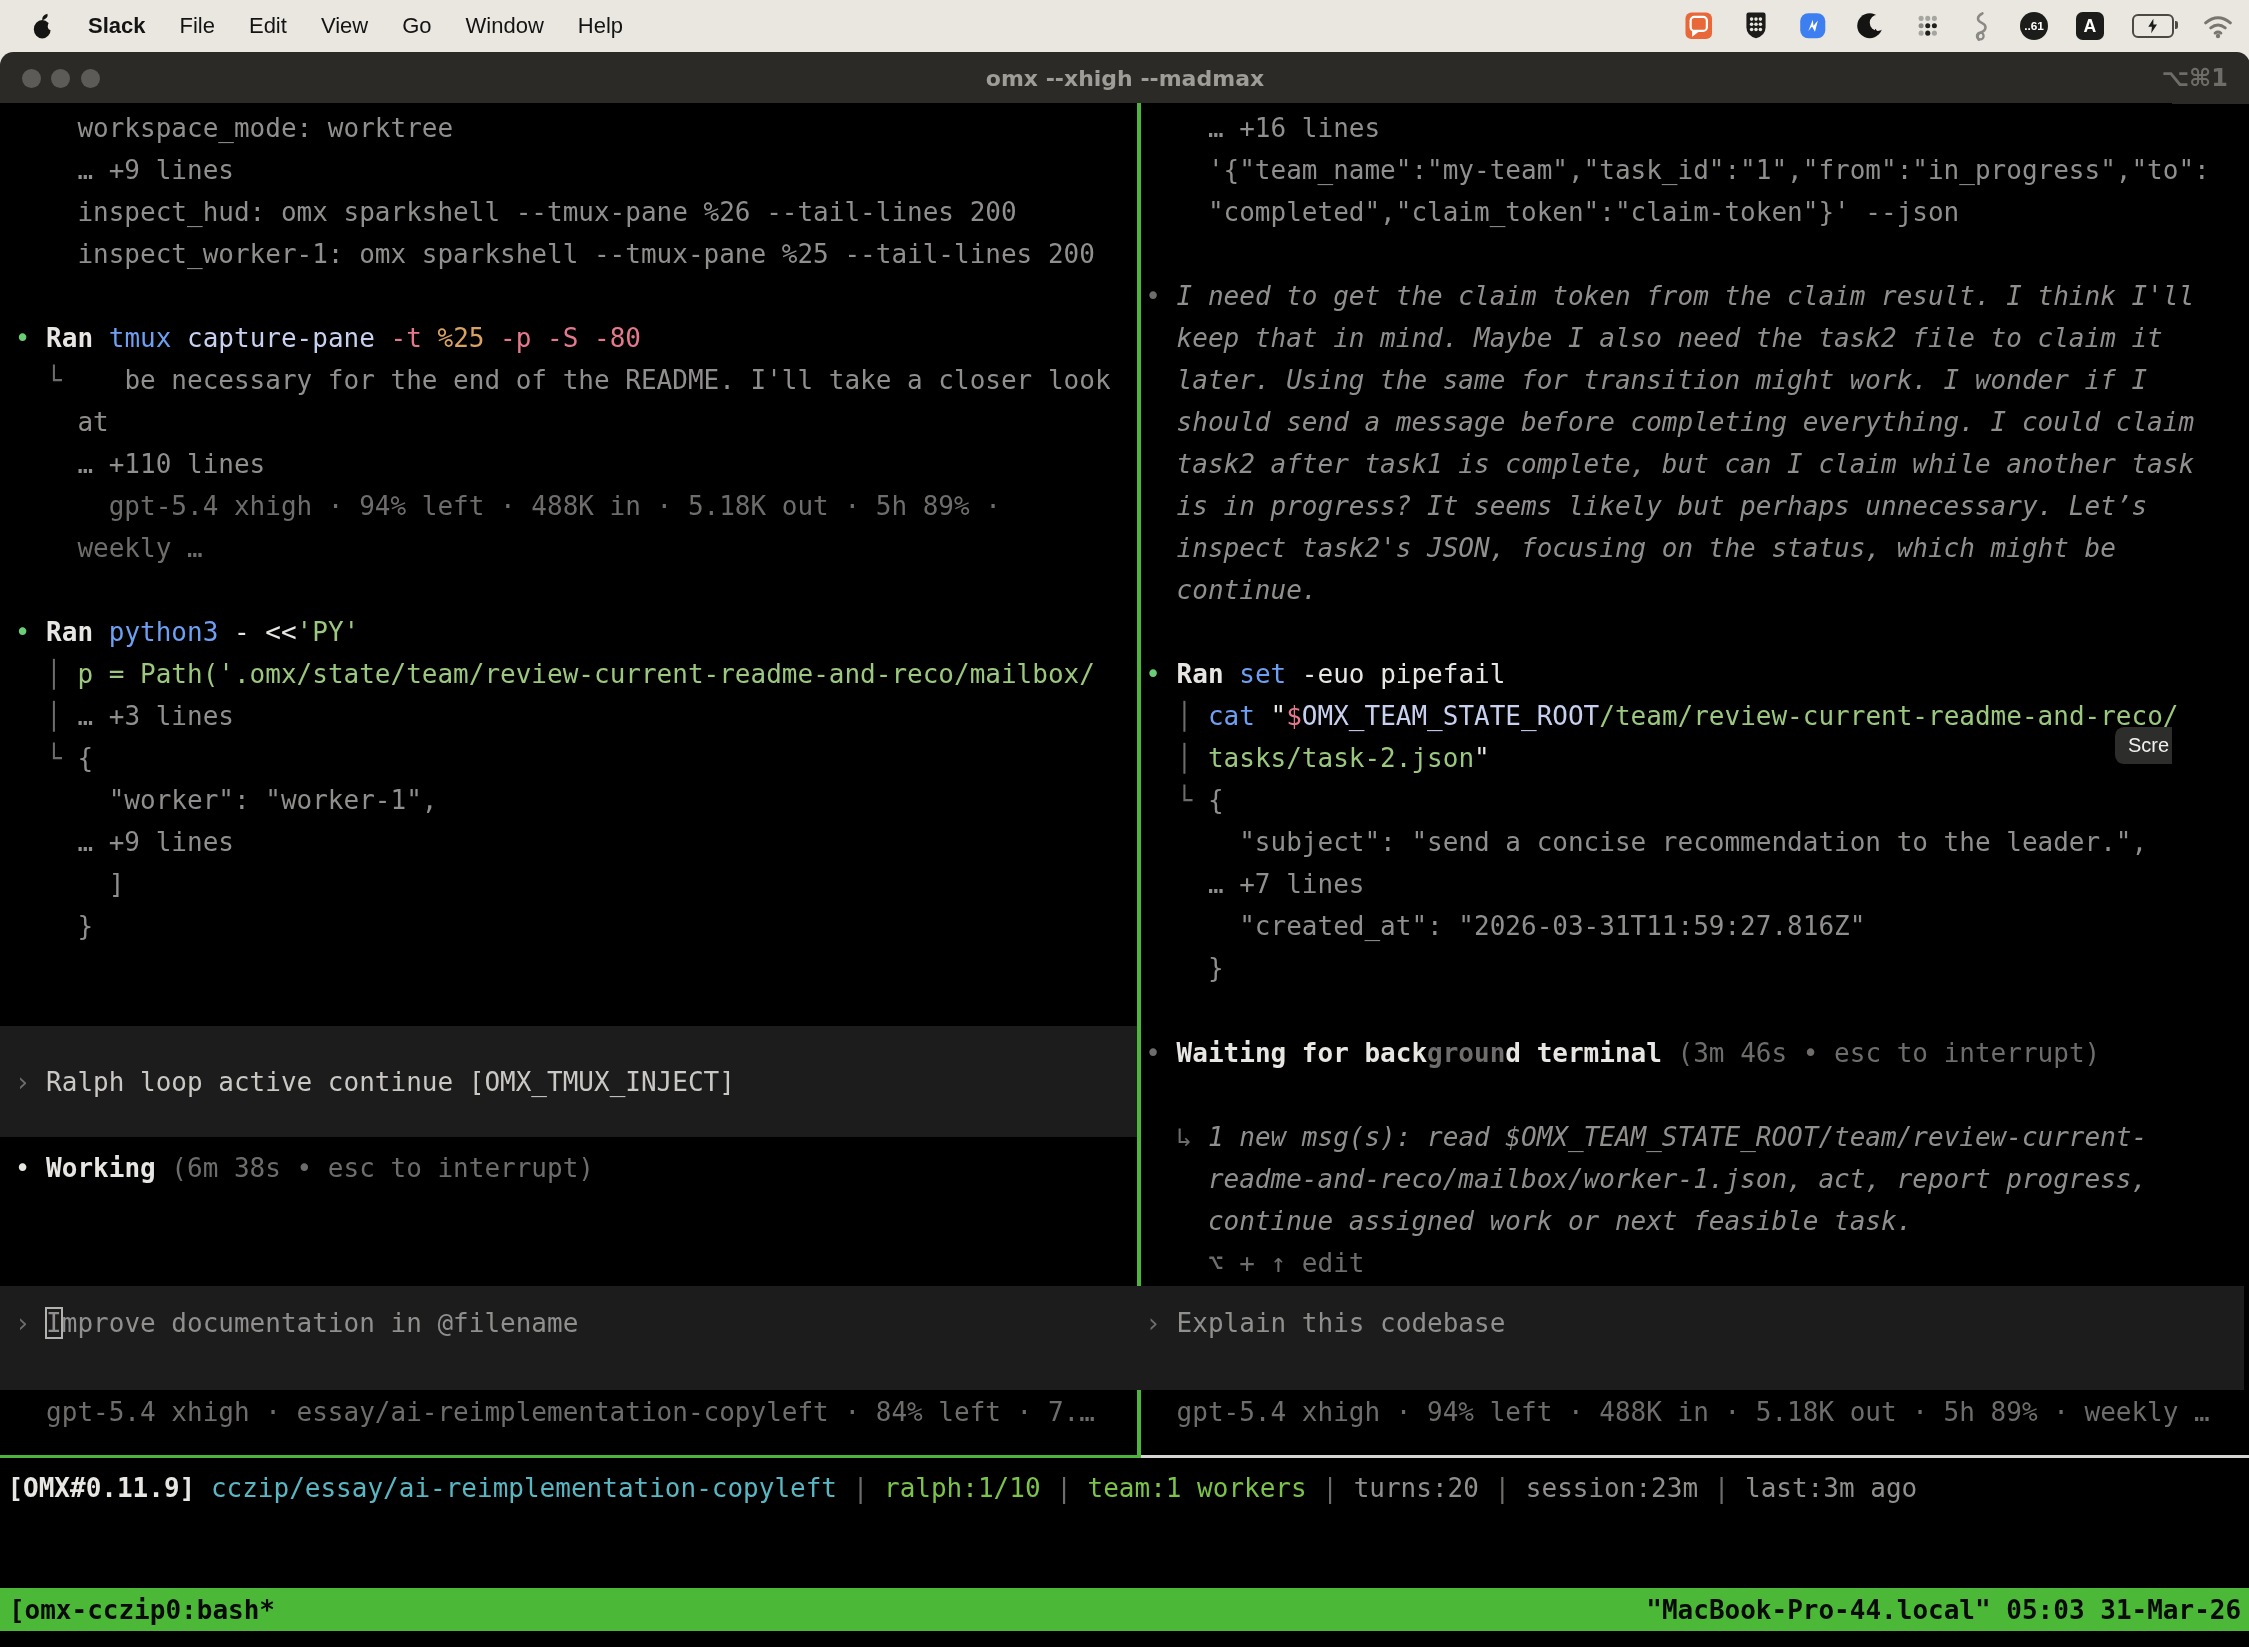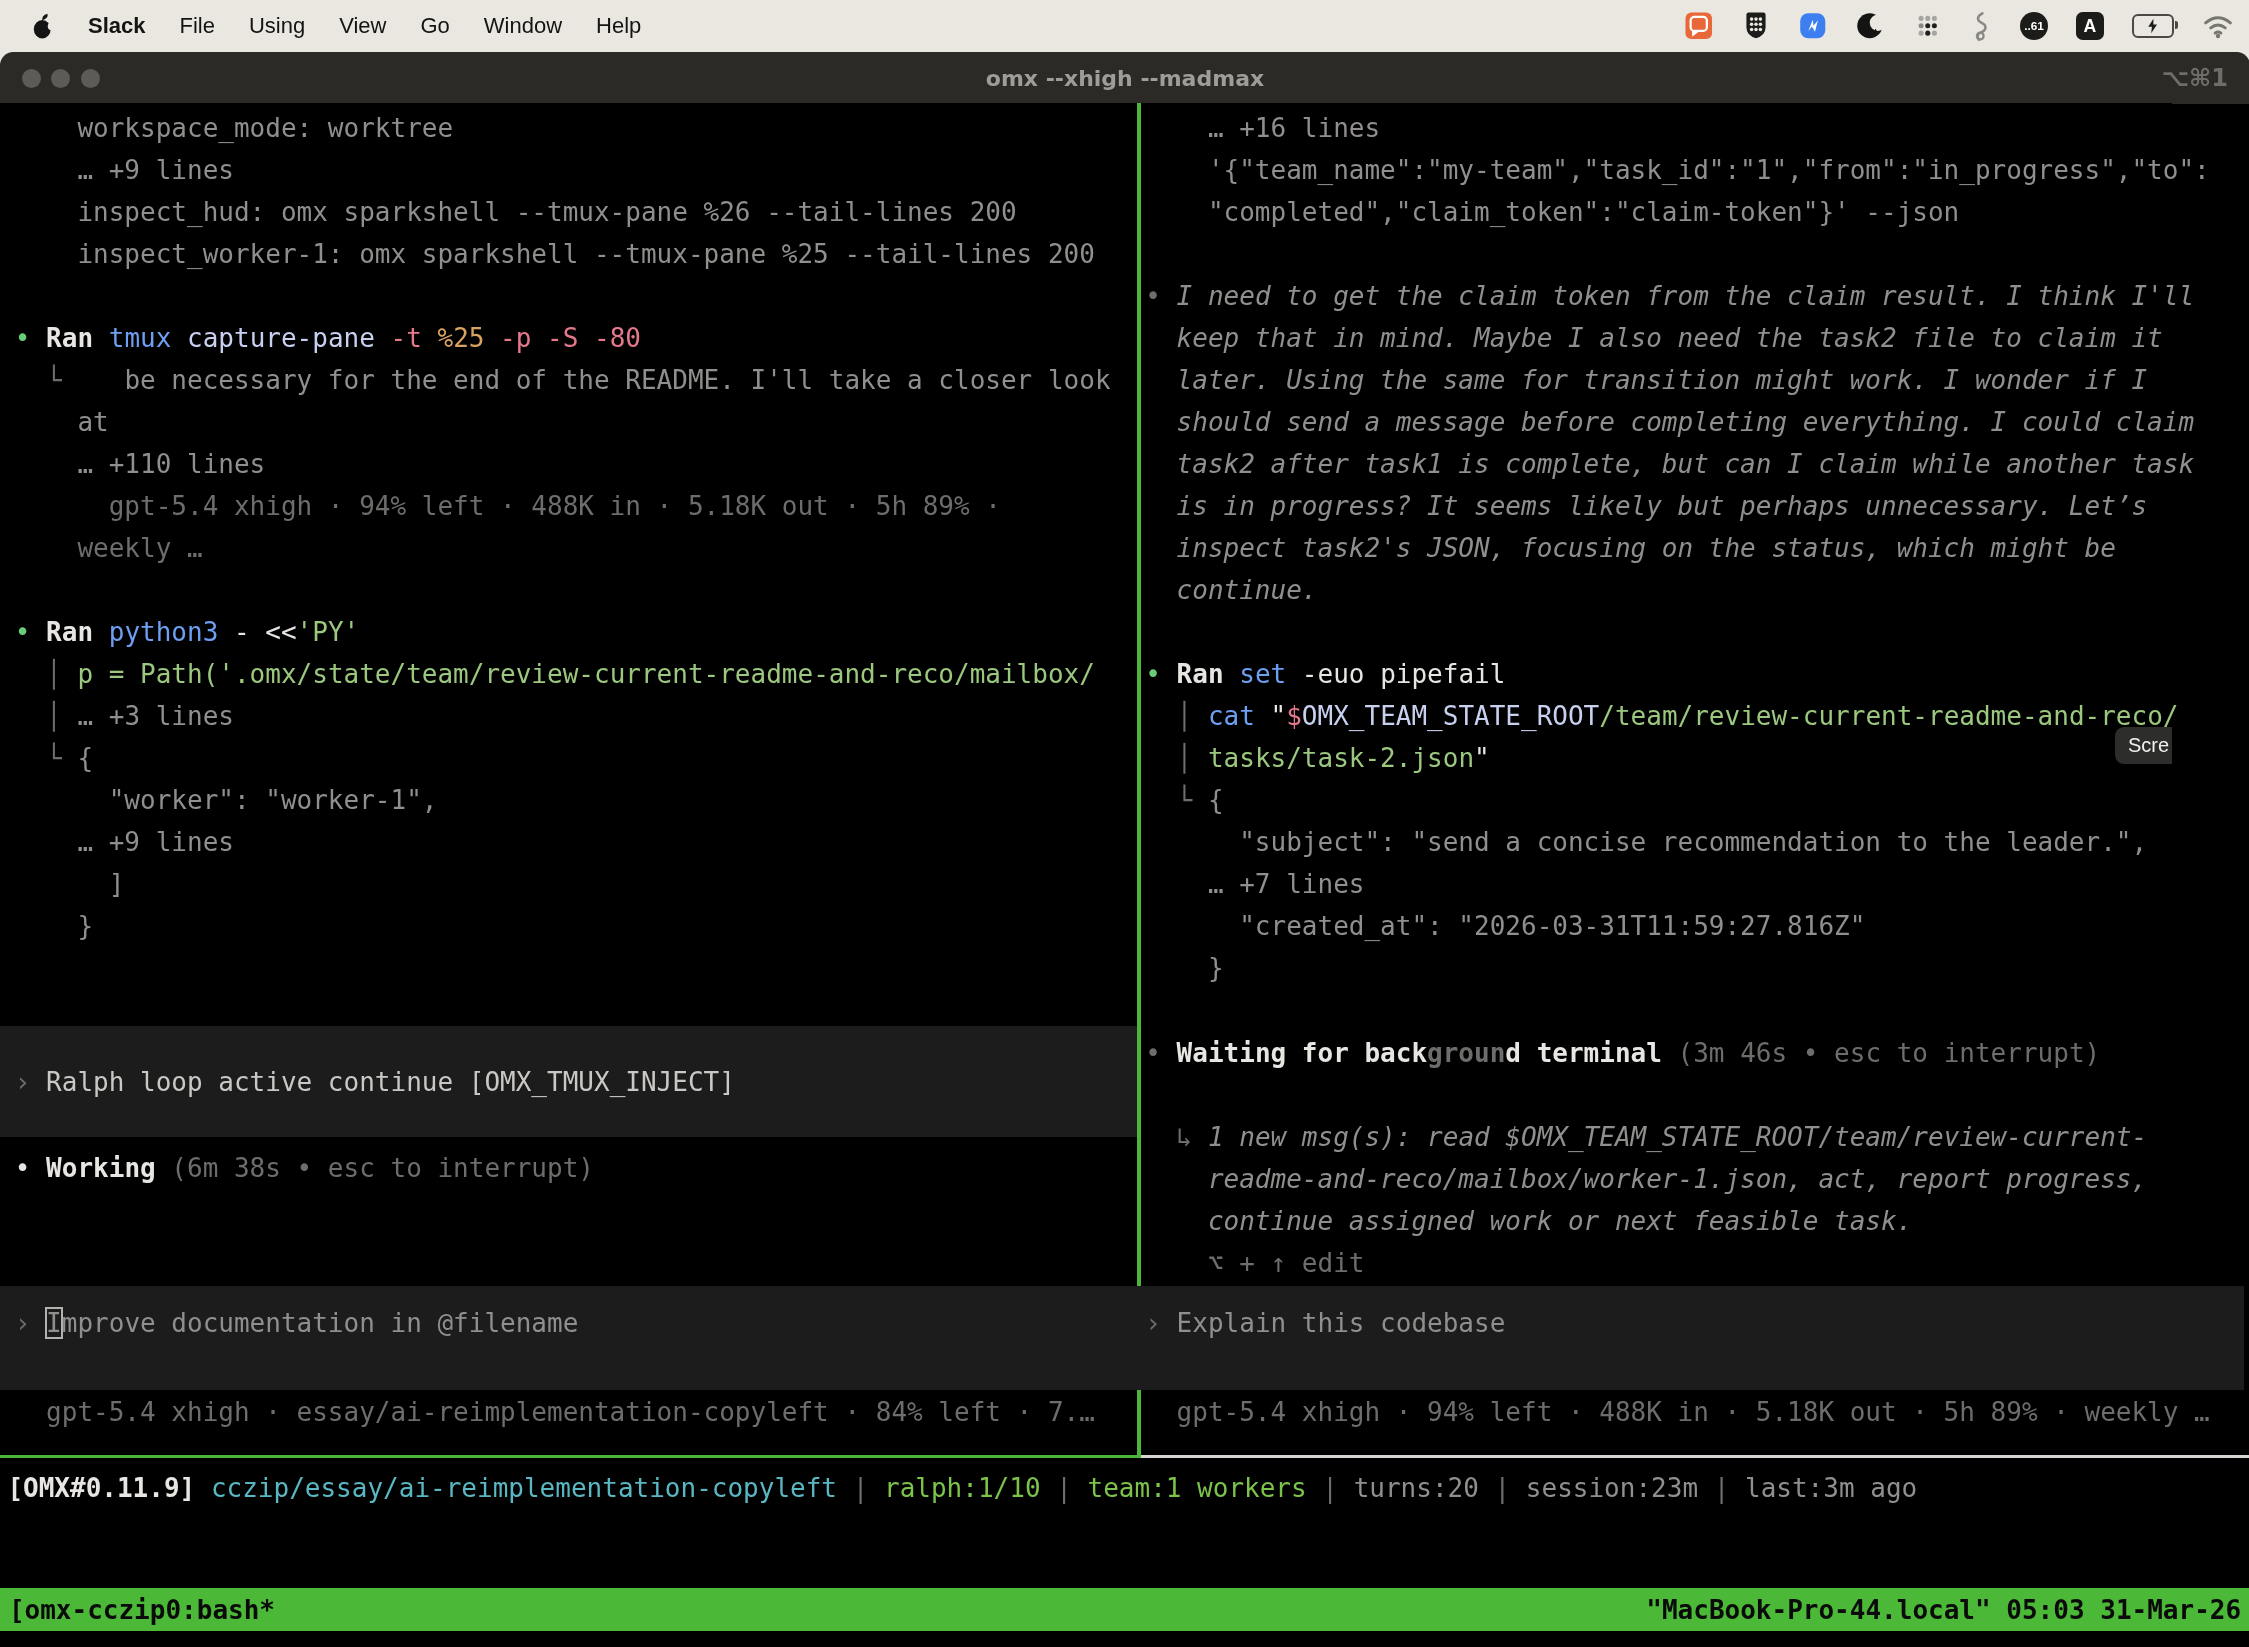--- a/index.html
+++ b/index.html
@@ -93,21 +93,21 @@
 <div class="menubar">
   <span class="sicon">
     <svg width="22" height="26.6" viewBox="0 0 30 36">
       <ellipse cx="14" cy="22" rx="11.5" ry="12.5" fill="#141414"></ellipse>
       <circle cx="27" cy="18" r="5.5" fill="#e9e7e0"></circle>
       <path d="M14 10 q-1 -7 7 -9 q2 6 -7 9" fill="#141414"></path>
     </svg>
   </span>
   <span class="menu-item app">Slack</span>
   <span class="menu-item">File</span>
-  <span class="menu-item">Using</span>
+  <span class="menu-item">Edit</span>
   <span class="menu-item">View</span>
   <span class="menu-item">Go</span>
   <span class="menu-item">Window</span>
   <span class="menu-item">Help</span>
   <span class="mb-spacer"></span>
   <span class="status-icons">
     <span class="sicon">
       <svg width="29.5" height="29.5" viewBox="0 0 40 40">
         <rect x="2" y="2" width="36" height="36" rx="8" fill="#e8683a"></rect>
         <rect x="9" y="8" width="22" height="19" rx="5" fill="none" stroke="#fff" stroke-width="3"></rect>

